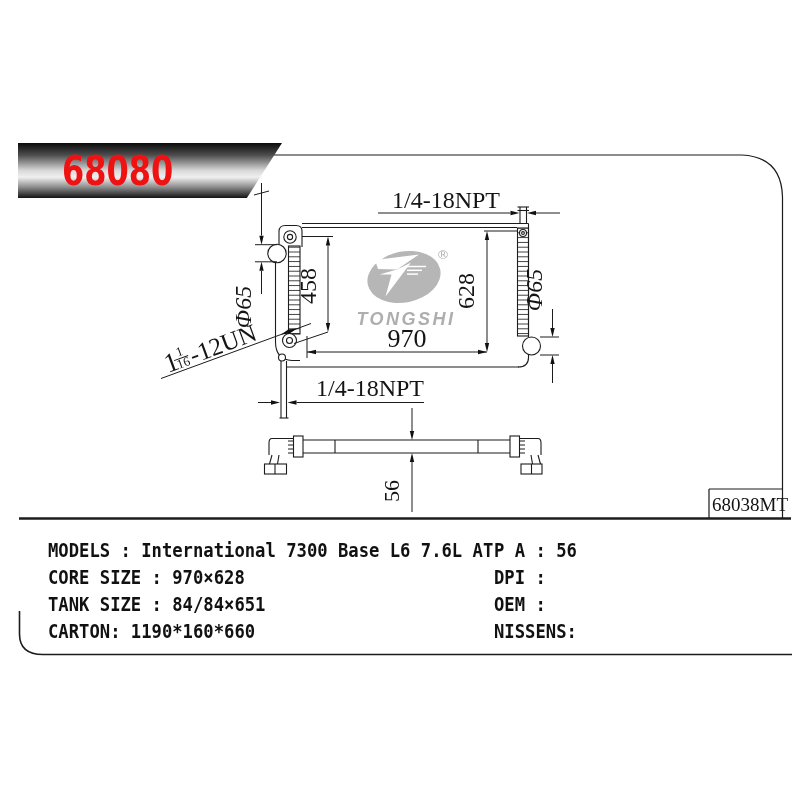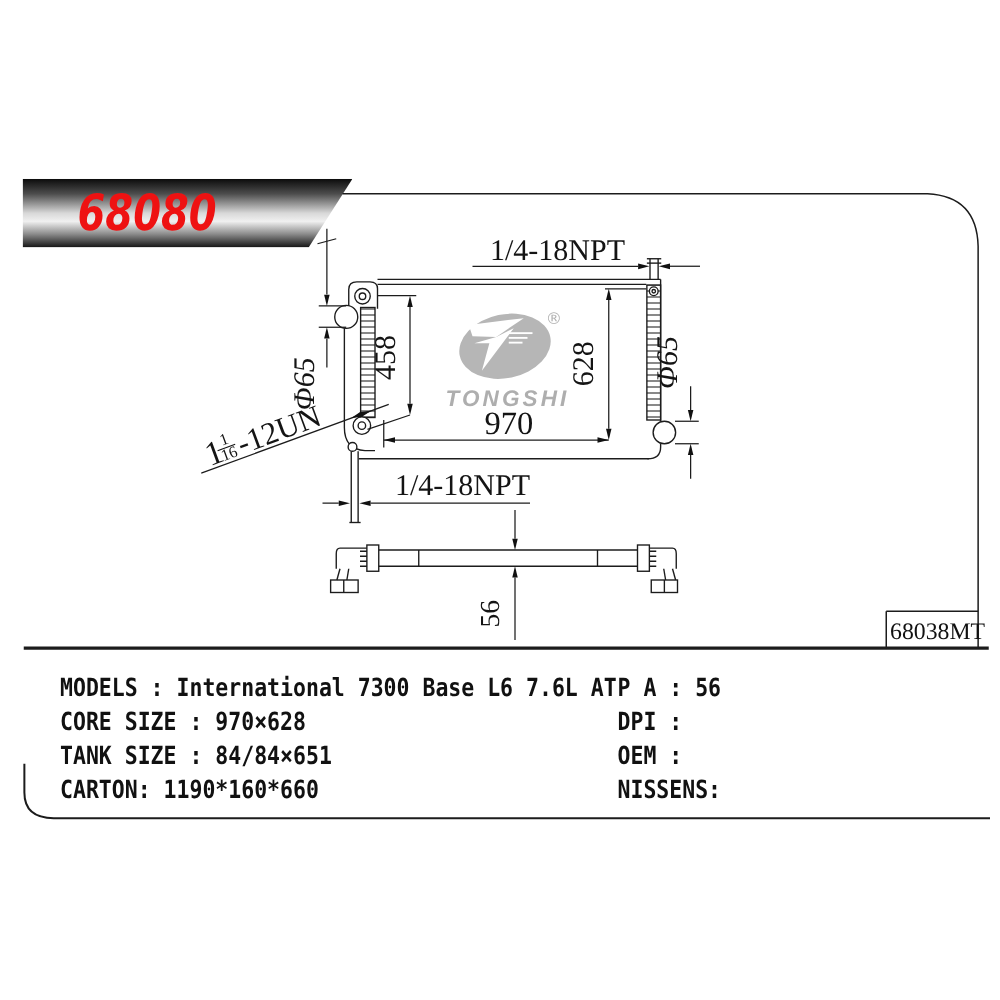--- a/index.html
+++ b/index.html
@@ -2,21 +2,21 @@
 <html><head>
 <meta charset="utf-8">
 <style>
   html,body{margin:0;padding:0;background:#ffffff;}
   #page{position:relative;width:800px;height:800px;background:#ffffff;overflow:hidden;
         font-family:"Liberation Sans",sans-serif;}
   #drawing-svg{position:absolute;left:0;top:0;}
   
   .banner{position:absolute;left:18px;top:143px;width:264px;height:55px;
     clip-path:polygon(0 0,100% 0,86.7% 100%,0 100%);
-    background:linear-gradient(180deg,#0b0b0b 0%,#4d4d4d 22%,#d8d8d8 50%,#f0f0f0 62%,#8e8e8e 80%,#141414 100%);font-style:italic;}
+    background:linear-gradient(180deg,#0b0b0b 0%,#4d4d4d 22%,#d8d8d8 50%,#f0f0f0 62%,#8e8e8e 80%,#141414 100%);}
   .banner-text{position:absolute;left:44px;top:0;height:55px;line-height:57px;
     font-family:"DejaVu Sans",sans-serif;font-weight:bold;font-size:40px;color:#ee1212;
     transform:scaleX(.8);transform-origin:left center;letter-spacing:0px;}
   
   .spec{position:absolute;white-space:pre;font-family:"DejaVu Sans Mono",monospace;
     font-size:20px;font-weight:bold;color:#111;line-height:24px;
     transform:scaleX(.86);transform-origin:left top;}
   .sl{left:48px;}
   .sr{left:494px;}
   .r1{top:538px;} .r2{top:565px;} .r3{top:592px;} .r4{top:619px;}

